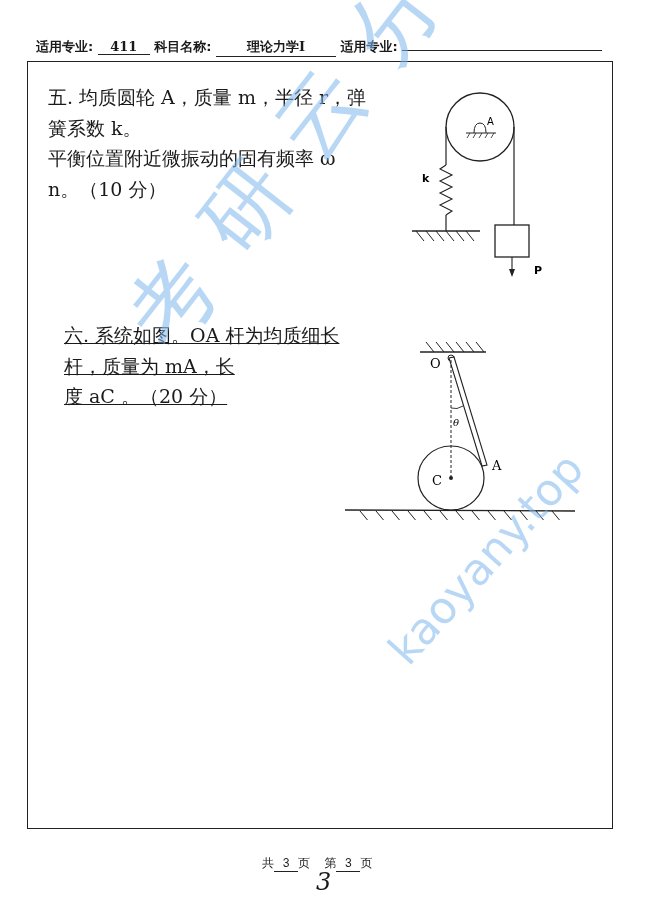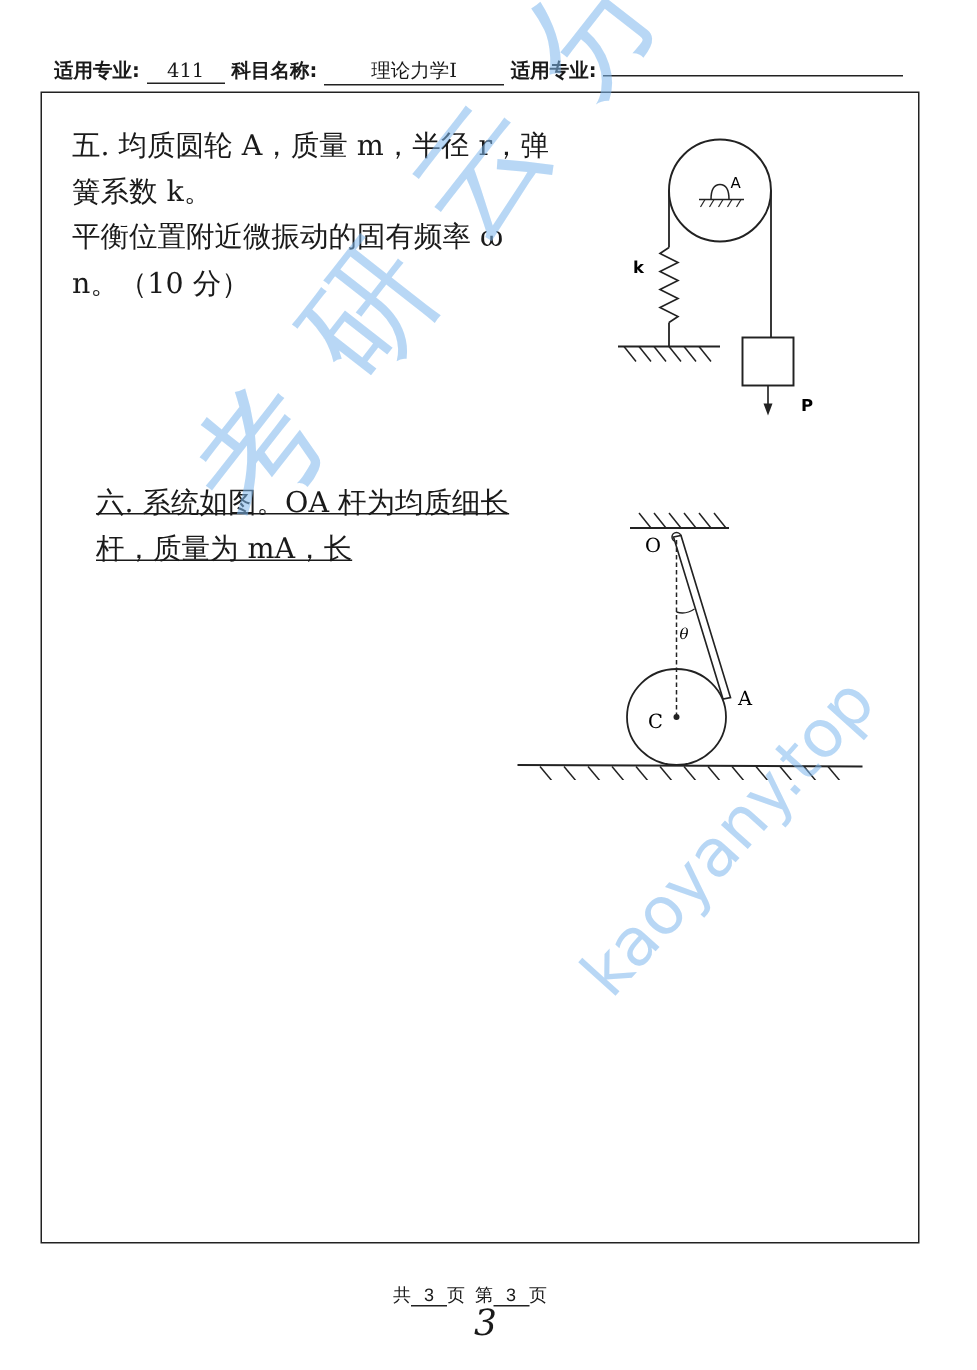--- a/index.html
+++ b/index.html
@@ -1,29 +1,29 @@
 <!DOCTYPE html>
 <html><head>
 <meta charset="utf-8">
 <style>
   html, body { margin:0; padding:0; background:#ffffff; }
   body { width:651px; height:913px; position:relative; overflow:hidden;
          font-family:"DejaVu Serif", serif; color:#1a1a1a; }
   .header { position:absolute; left:36px; top:38px; font-size:13px; font-weight:bold;
             font-family:"DejaVu Sans", sans-serif; white-space:nowrap; }
-  .header .u { display:inline-block; border-bottom:1px solid #222; text-align:center; font-weight:normal;
+  .header .u { display:inline-block; border-bottom:1px solid #222; text-align:center; font-weight:bold;
                font-family:"DejaVu Serif", serif; }
   .frame { position:absolute; left:27px; top:61px; width:586px; height:768px;
            border:1.5px solid #222; box-sizing:border-box; }
   .q { position:absolute; font-size:19px; line-height:30.5px; }
   .q5 { left:48px; top:82px; width:320px; }
   .q6 { left:64px; top:320px; width:310px;text-decoration:underline; }
   .diag { position:absolute; }
   .footer { position:absolute; left:262px; top:855px; font-size:12px;
-            font-family:Liberation Sans, sans-serif; white-space:nowrap; }
+            font-family:Liberation Mono, monospace; white-space:nowrap; }
   .footer .u { display:inline-block; border-bottom:1px solid #222; width:24px; text-align:center; }
   .hand { position:absolute; left:316px; top:868px; font-size:24px; font-family:"DejaVu Serif", serif; font-style:italic; }
   .wm { position:absolute; color:#7fb8ee; opacity:0.55; pointer-events:none; }
   .wm-cn { left:100px; top:300px; font-size:86px; transform:rotate(-52deg); transform-origin:left top;
            font-family:"DejaVu Sans", sans-serif; letter-spacing:34px; white-space:nowrap; }
   .wm-en { left:378px; top:640px; font-size:44px; transform:rotate(-48deg); transform-origin:left top;
            font-family:"DejaVu Sans", sans-serif; white-space:nowrap; }
 </style>
 </head>
 <body>
@@ -75,20 +75,21 @@
 
   <line x1="114" y1="52" x2="114" y2="150" stroke="#222" stroke-width="1.2"></line>
   <rect x="95" y="150" width="34" height="32" fill="none" stroke="#222" stroke-width="1.3"></rect>
   <line x1="112" y1="182" x2="112" y2="200" stroke="#222" stroke-width="1.1"></line>
   <polygon points="109,194 115,194 112,202" fill="#222"></polygon>
   <text x="134" y="199" font-size="11" font-weight="bold" font-family="DejaVu Sans, sans-serif">P</text>
 </svg>
 
 <div class="q q6">
   <div>六. 系统如图。OA 杆为均质细长杆，质量为 mA，长</div>
+  <div>度 aC 。（20 分）</div>
 </div>
 
 <svg class="diag" style="left:340px;top:320px" width="240" height="200" viewBox="0 0 240 200">
 
   <line x1="80" y1="32" x2="146" y2="32" stroke="#222" stroke-width="1.3"></line>
   <g stroke="#222" stroke-width="1">
     <line x1="86" y1="22" x2="94" y2="32"></line>
       <line x1="96" y1="22" x2="104" y2="32"></line>
     <line x1="106" y1="22" x2="114" y2="32"></line>
       <line x1="116" y1="22" x2="124" y2="32"></line>

